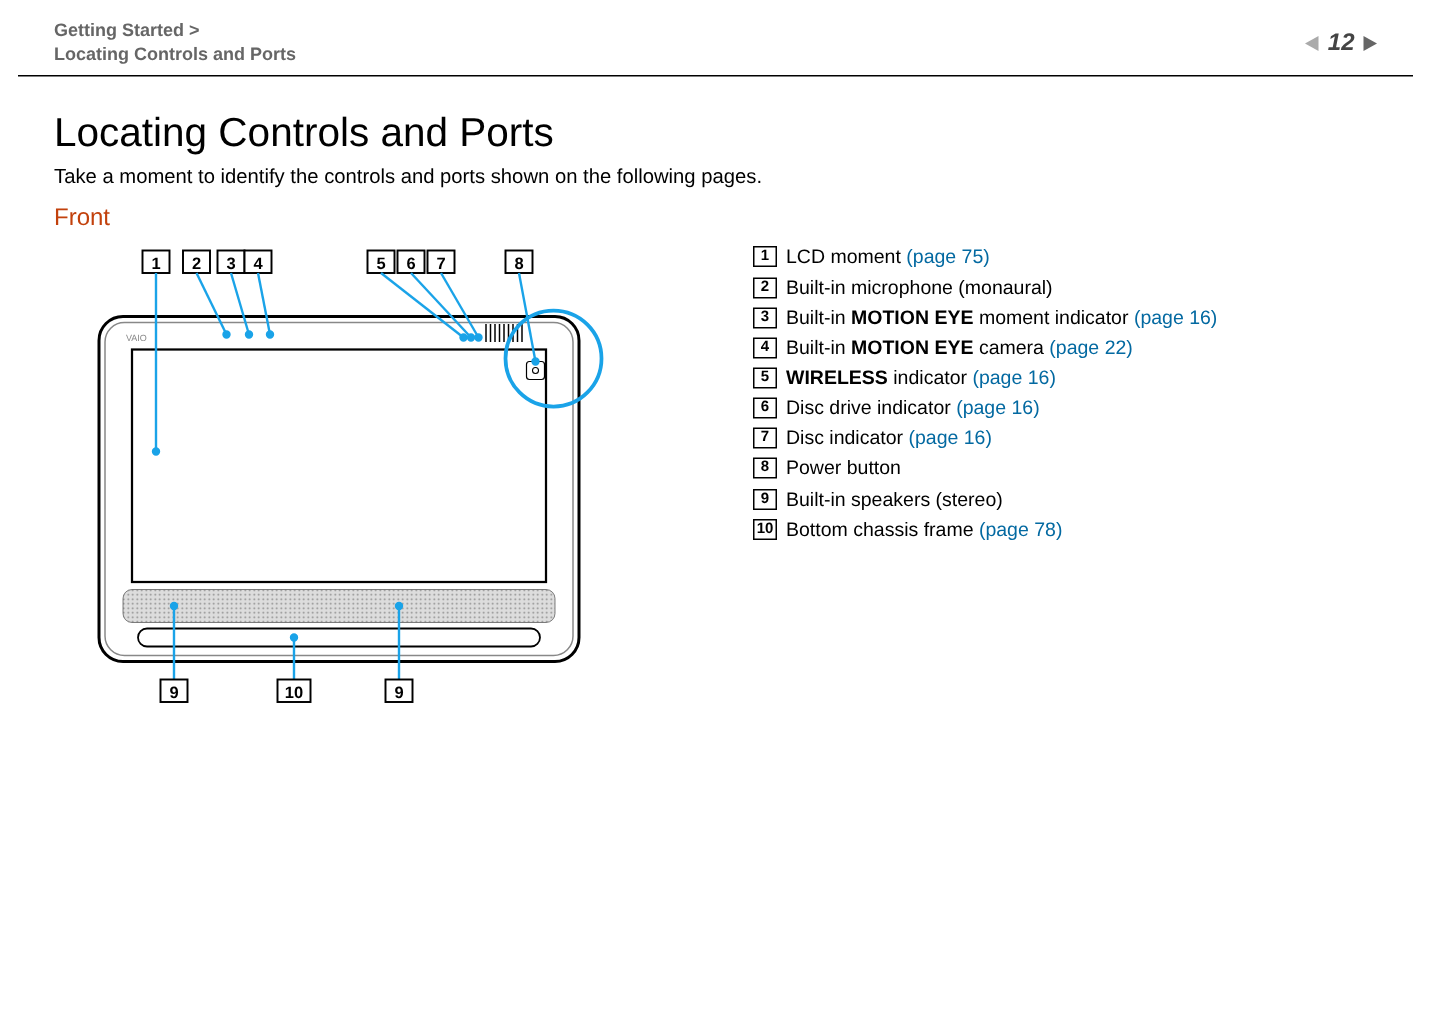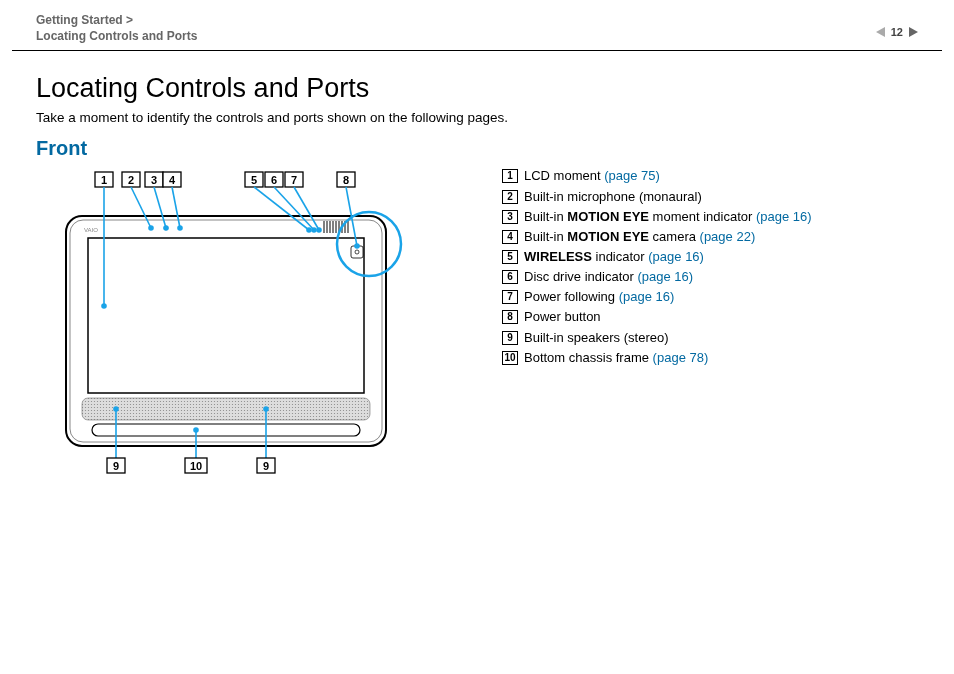--- a/index.html
+++ b/index.html
@@ -1,27 +1,27 @@
 <!DOCTYPE html>
 <html><head>
 <meta charset="utf-8">
 <style>
 html,body{margin:0;padding:0;background:#fff;font-family:Arial,Helvetica,sans-serif;color:#000;}
 .page{width:954px;height:674px;position:relative;box-sizing:border-box;}
-.header{display:flex;justify-content:space-between;align-items:center;padding:12px 36px 6px 36px;}
+.header{display:flex;justify-content:space-between;align-items:flex-start;padding:12px 36px 6px 36px;}
 .crumbs{font-size:12px;font-weight:bold;color:#666;line-height:1.35;}
-.pager{display:flex;align-items:center;gap:6px;font-weight:bold;color:#444;font-size:11px;margin-top:8px;}
+.pager{display:flex;align-items:center;gap:6px;font-weight:bold;font-style:italic;color:#444;font-size:16px;margin-top:8px;}
 .tri{width:0;height:0;border-top:5px solid transparent;border-bottom:5px solid transparent;}
 .tri.left{border-right:9px solid #aaa;}
 .tri.right{border-left:9px solid #666;}
 .rule{border:none;border-top:1px solid #000;margin:0 12px 0 12px;}
 .content{padding:14px 36px 0 36px;}
 h1{font-weight:normal;font-size:27px;margin:8px 0 6px 0;font-family:Arial,Helvetica,sans-serif;}
 .intro{font-size:13.5px;margin:2px 0 12px 0;}
-h2{color:#0369a1;font-weight:bold;font-size:20px;margin:6px 0 6px 0;}
+h2{color:#c2410c;font-weight:normal;font-size:16px;margin:6px 0 6px 0;}
 .cols{display:flex;gap:36px;align-items:flex-start;}
 .diagram{flex:0 0 430px;height:310px;}
 .legend{flex:1;font-size:13px;line-height:1.55;}
 .row{display:flex;align-items:center;gap:6px;}
 .numbox{display:inline-flex;align-items:center;justify-content:center;width:16px;height:14px;border:1.4px solid #000;font-size:10px;font-weight:bold;font-family:Arial,Helvetica,sans-serif;line-height:1;box-sizing:border-box;}
 .link{color:#0369a1;}
 .legend b{font-weight:bold;}
 
 svg text{font-family:Arial,Helvetica,sans-serif;}
 </style>
@@ -196,21 +196,21 @@
           <div class="row">
             <span class="numbox">5</span>
             <span><b>WIRELESS</b><span> indicator </span><span class="link">(page 16)</span></span>
           </div>
           <div class="row">
             <span class="numbox">6</span>
             <span><span>Disc drive indicator </span><span class="link">(page 16)</span></span>
           </div>
           <div class="row">
             <span class="numbox">7</span>
-            <span><span>Power following </span><span class="link">(page 16)</span></span>
+            <span><span>Disc indicator </span><span class="link">(page 16)</span></span>
           </div>
           <div class="row">
             <span class="numbox">8</span>
             <span><span>Power button</span></span>
           </div>
           <div class="row">
             <span class="numbox">9</span>
             <span><span>Built-in speakers (stereo)</span></span>
           </div>
           <div class="row">

